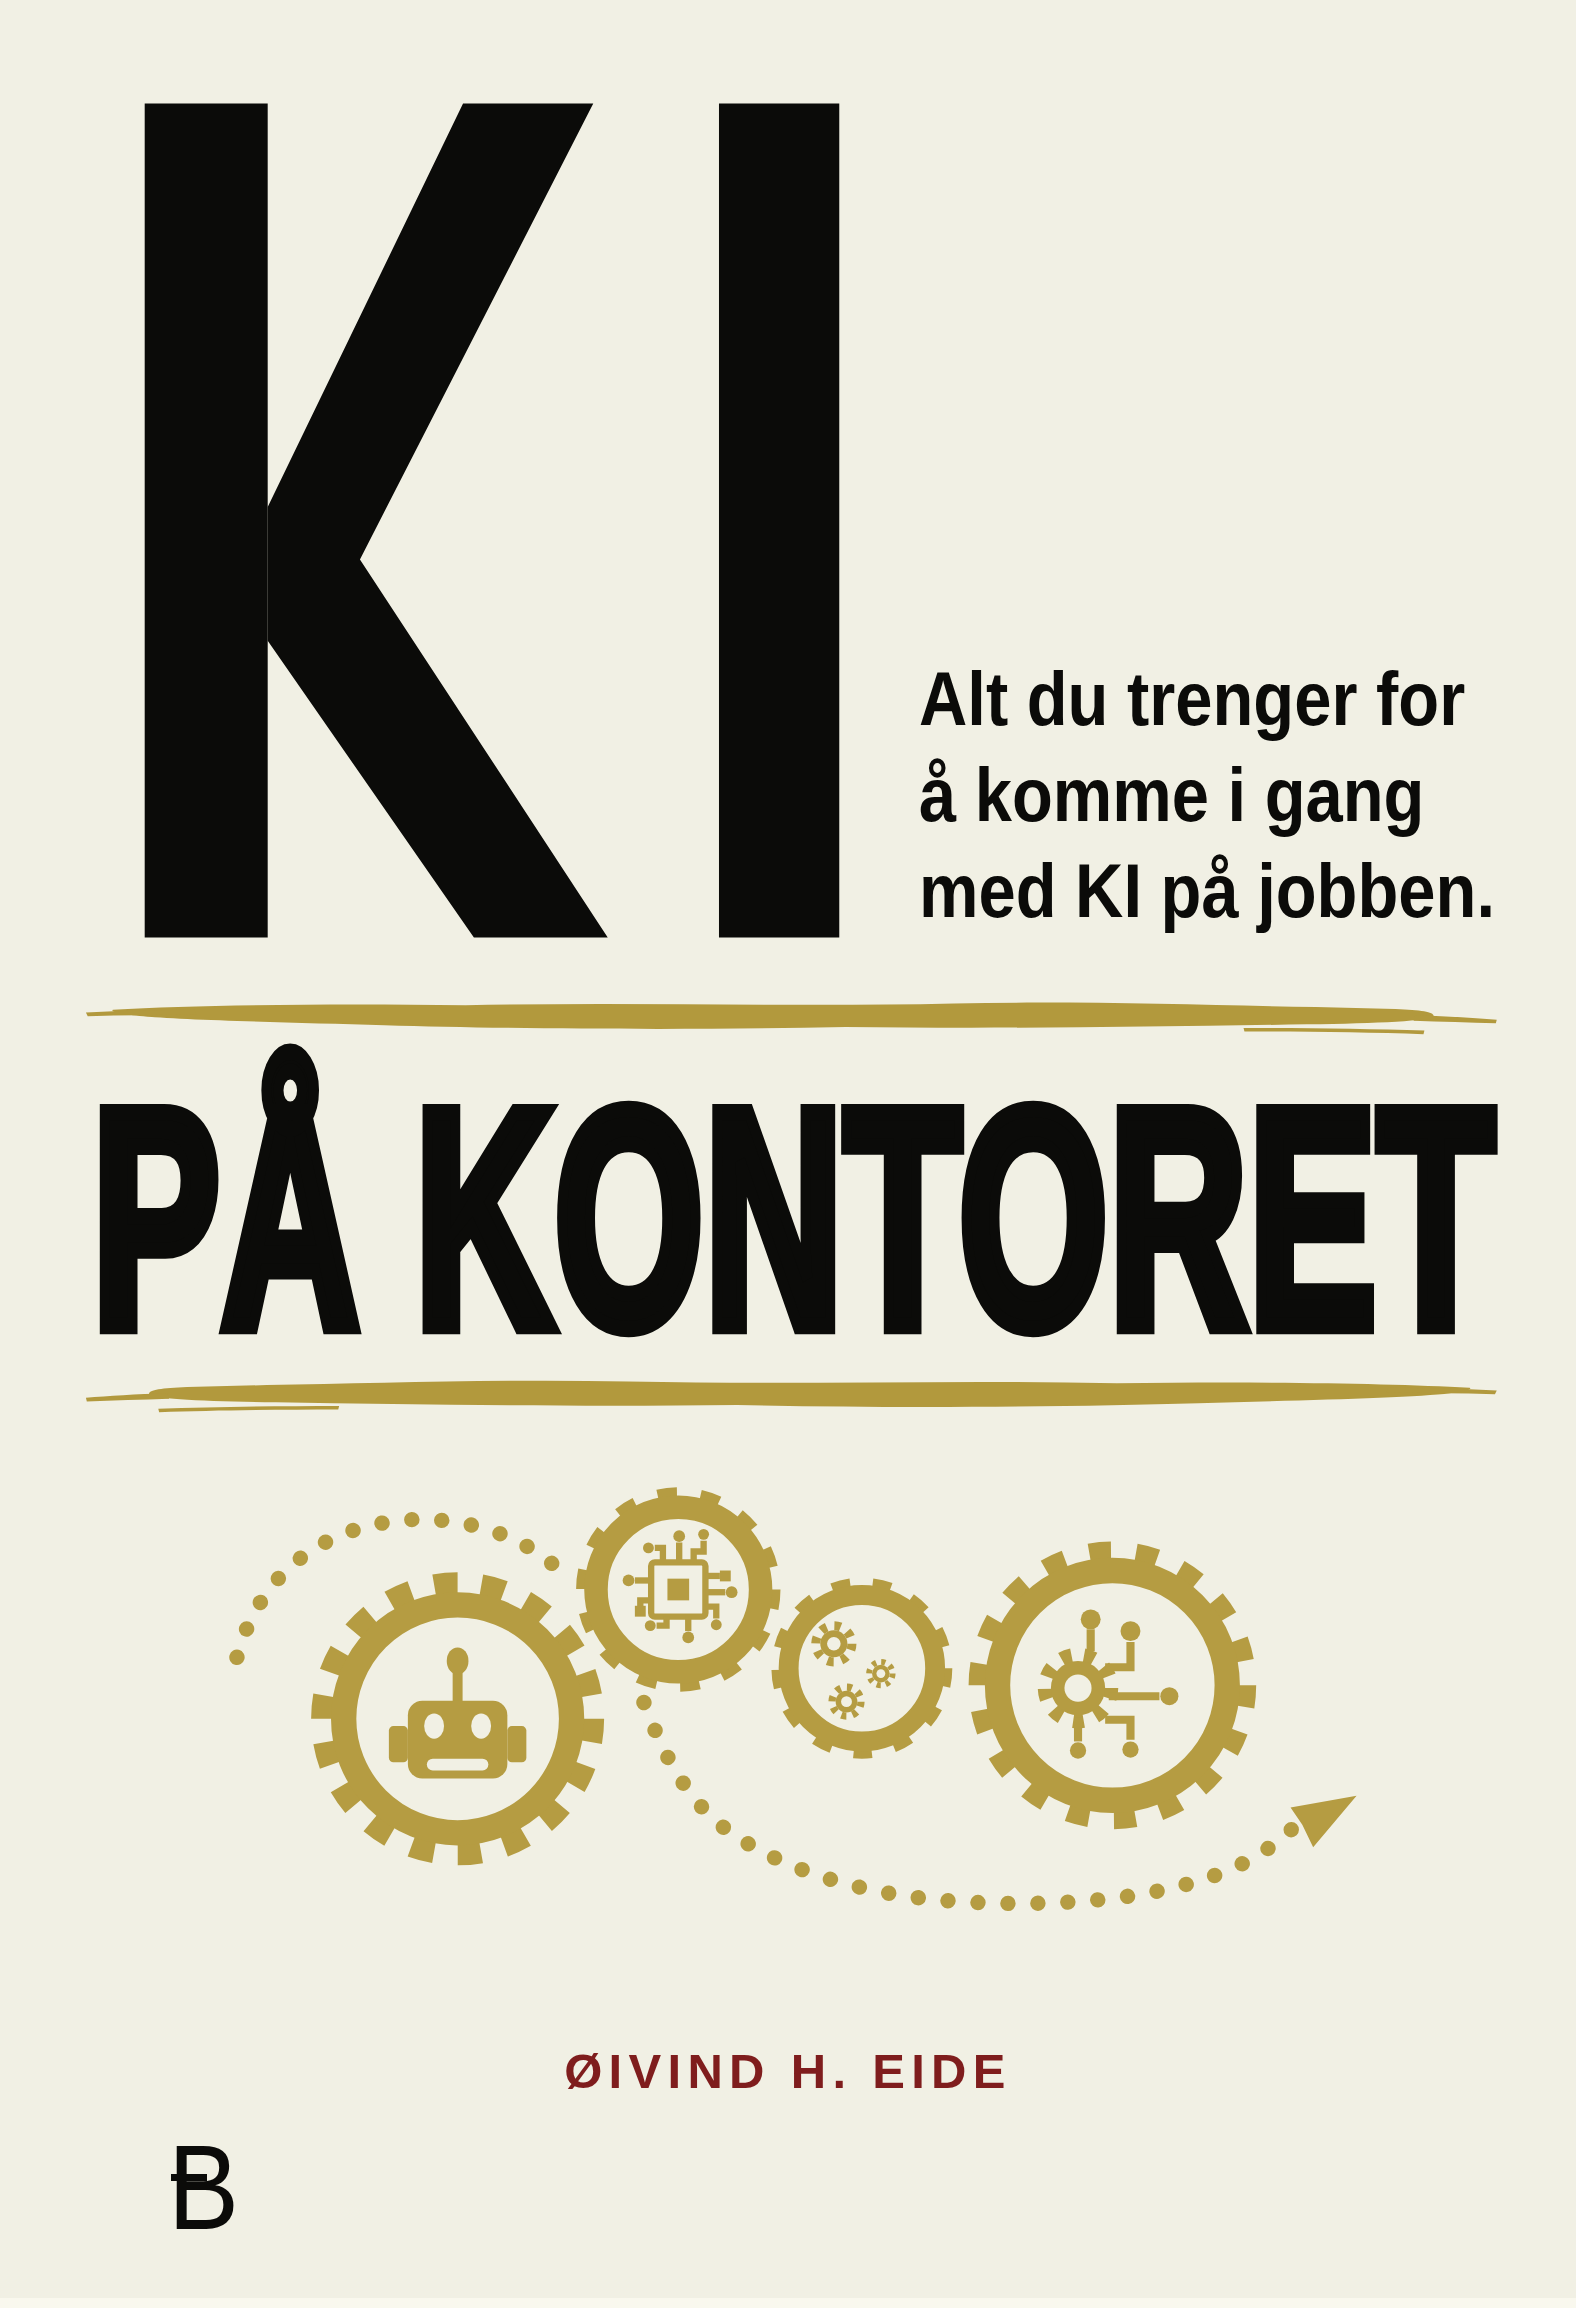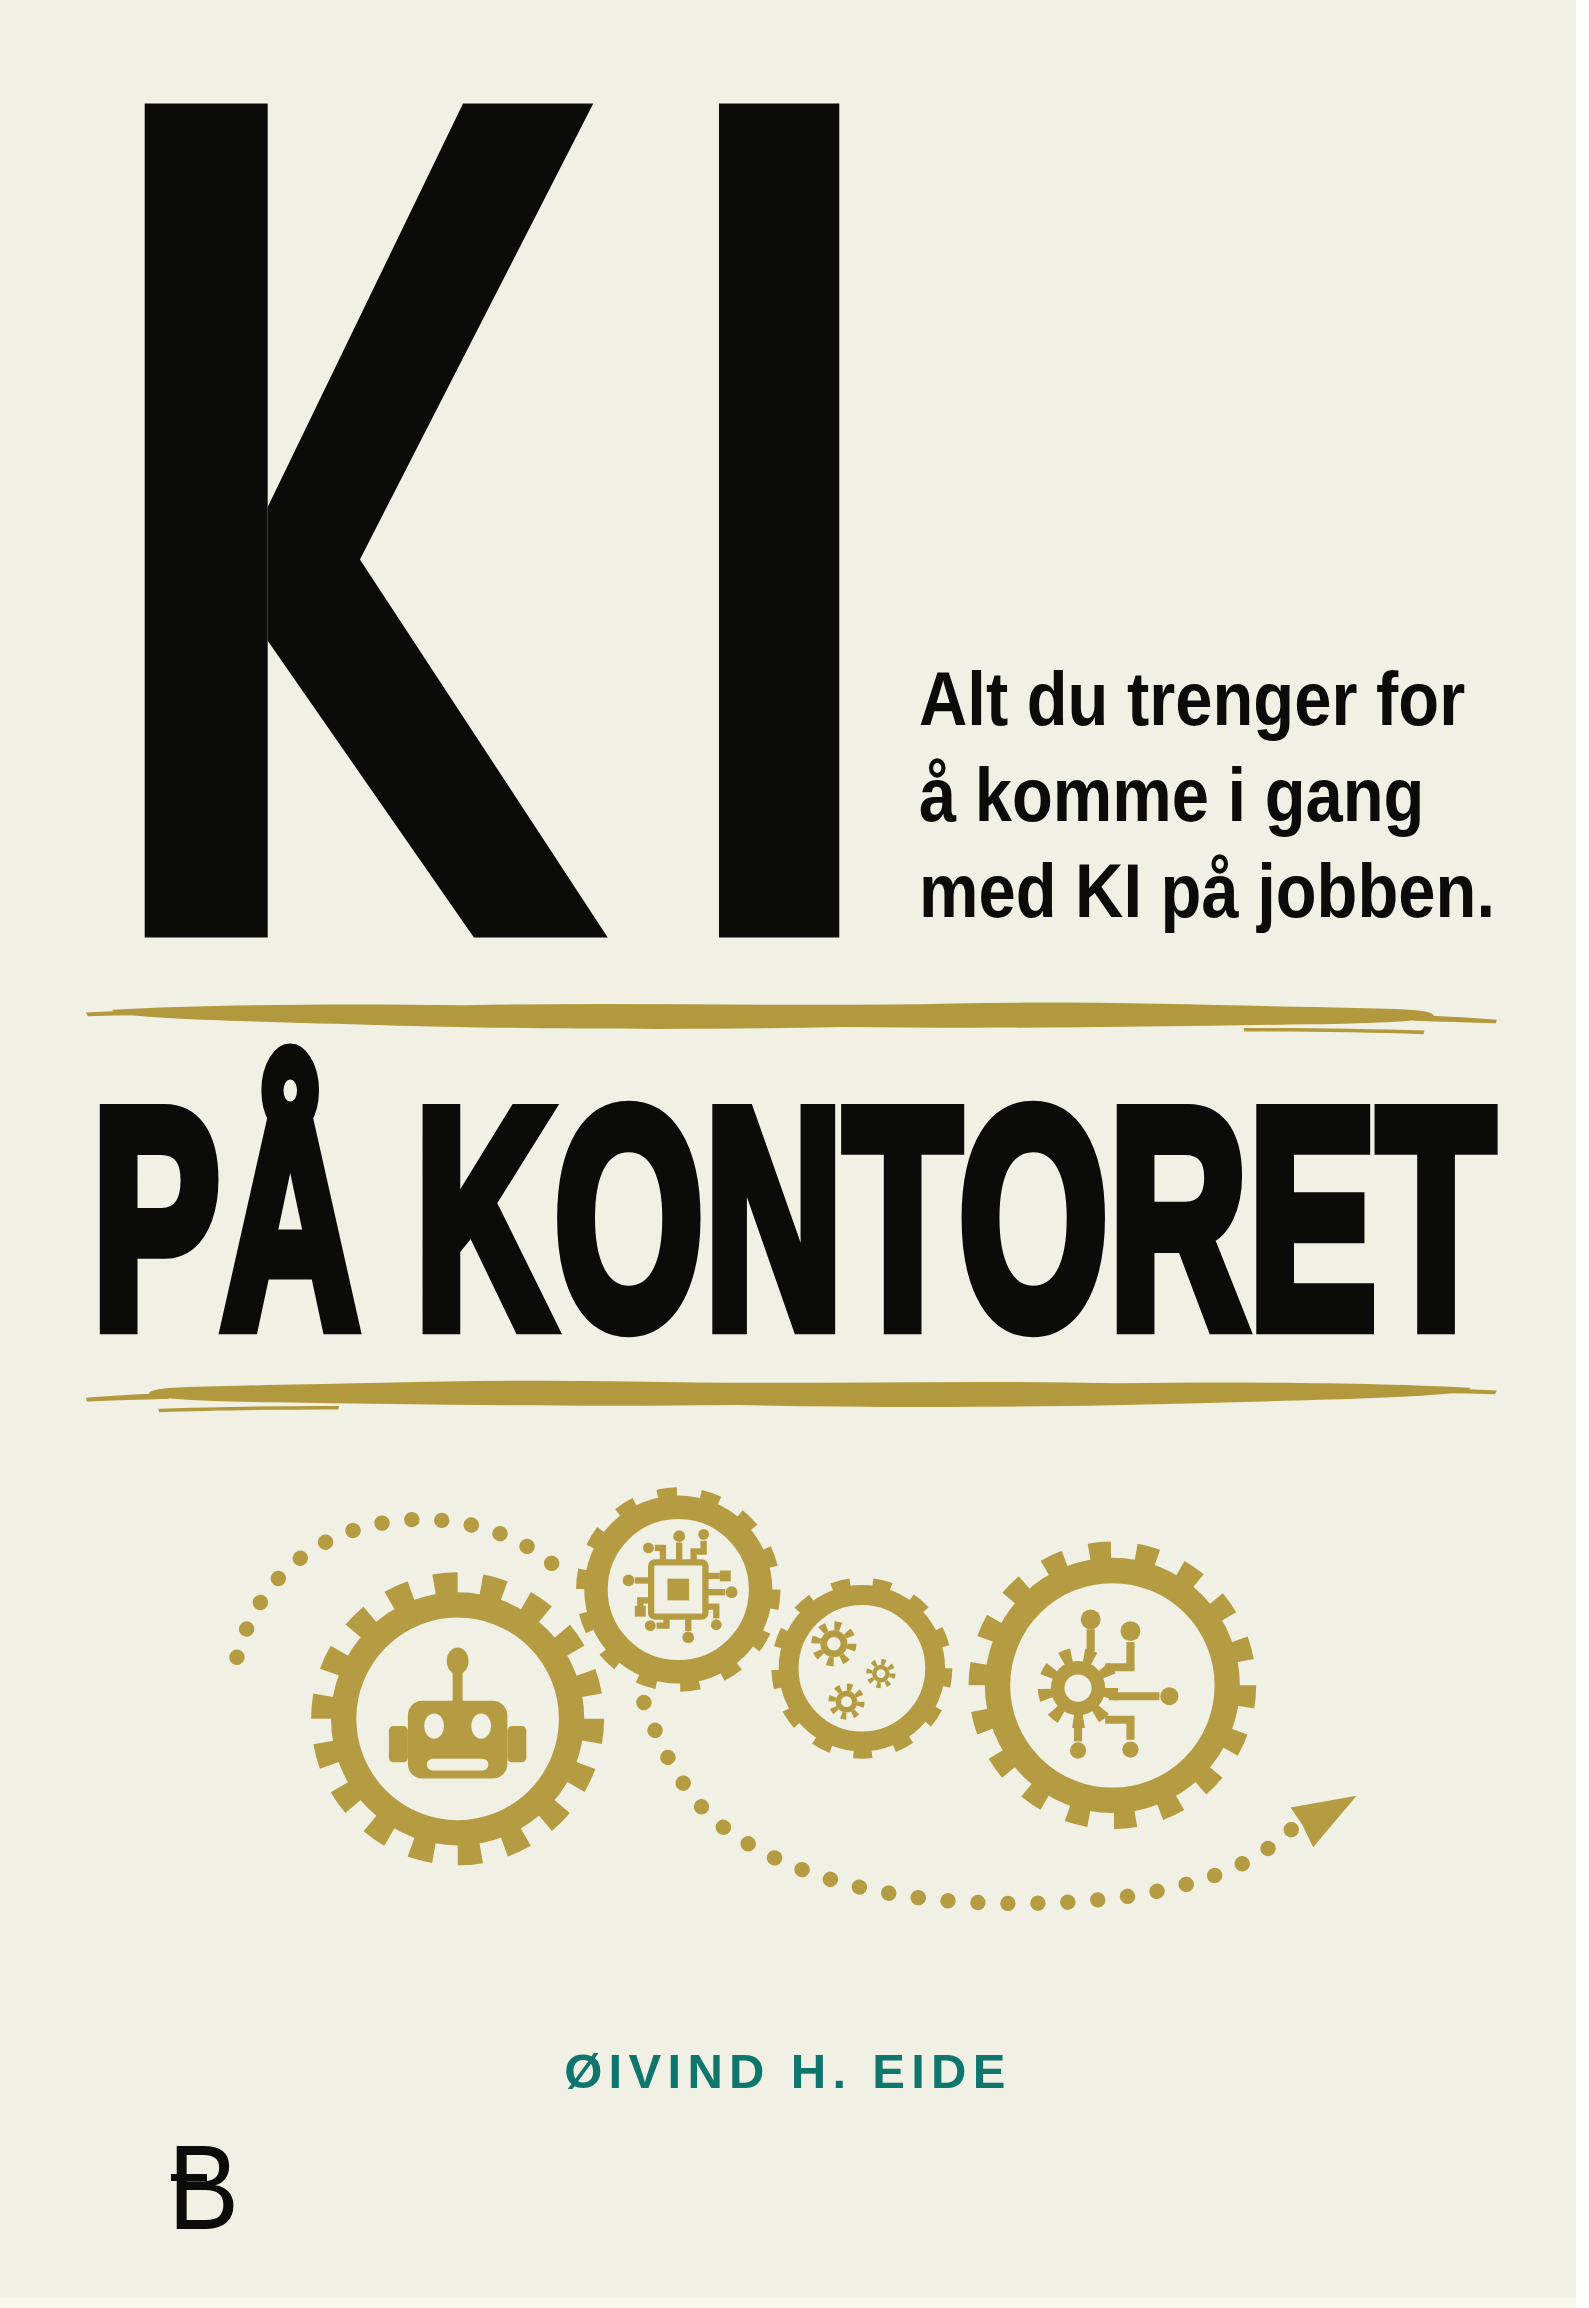--- a/index.html
+++ b/index.html
@@ -23,21 +23,21 @@
   .subtitle{
     position:absolute;left:92px;top:1063px;margin:0;
     font-size:311px;line-height:311px;font-weight:700;color:#0b0b09;
     -webkit-text-stroke:16.3px #0b0b09;
     transform:scale(0.617,1);transform-origin:left top;
     white-space:nowrap;letter-spacing:0.005em;
   }
   .author{
     position:absolute;left:0;right:0;top:2047px;margin:0;
     text-align:center;font-size:49px;line-height:49px;font-weight:700;
-    letter-spacing:6.3px;color:#0f766e;white-space:nowrap;
+    letter-spacing:6.3px;color:#7f1d1d;white-space:nowrap;
   }
   .publisher{
     position:absolute;left:168px;top:2127px;width:109px;height:127px;
     color:#0b0b09;
   }
   .publisher .b-glyph{
     display:inline-block;font-size:121px;line-height:121px;font-weight:400;
     transform:scale(0.88,1);transform-origin:left top;
   }
   .publisher .crossbar{

